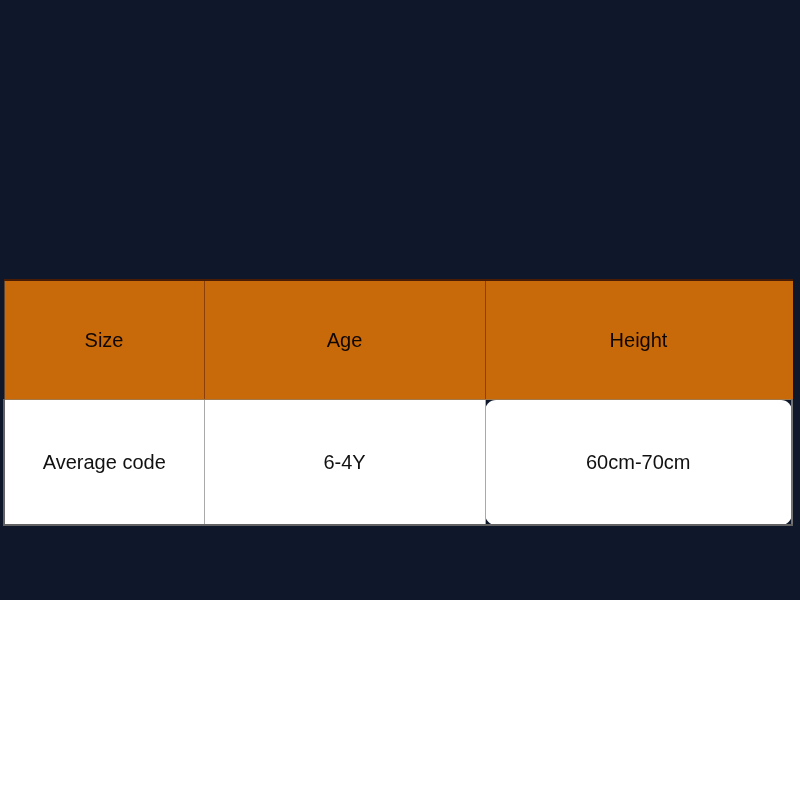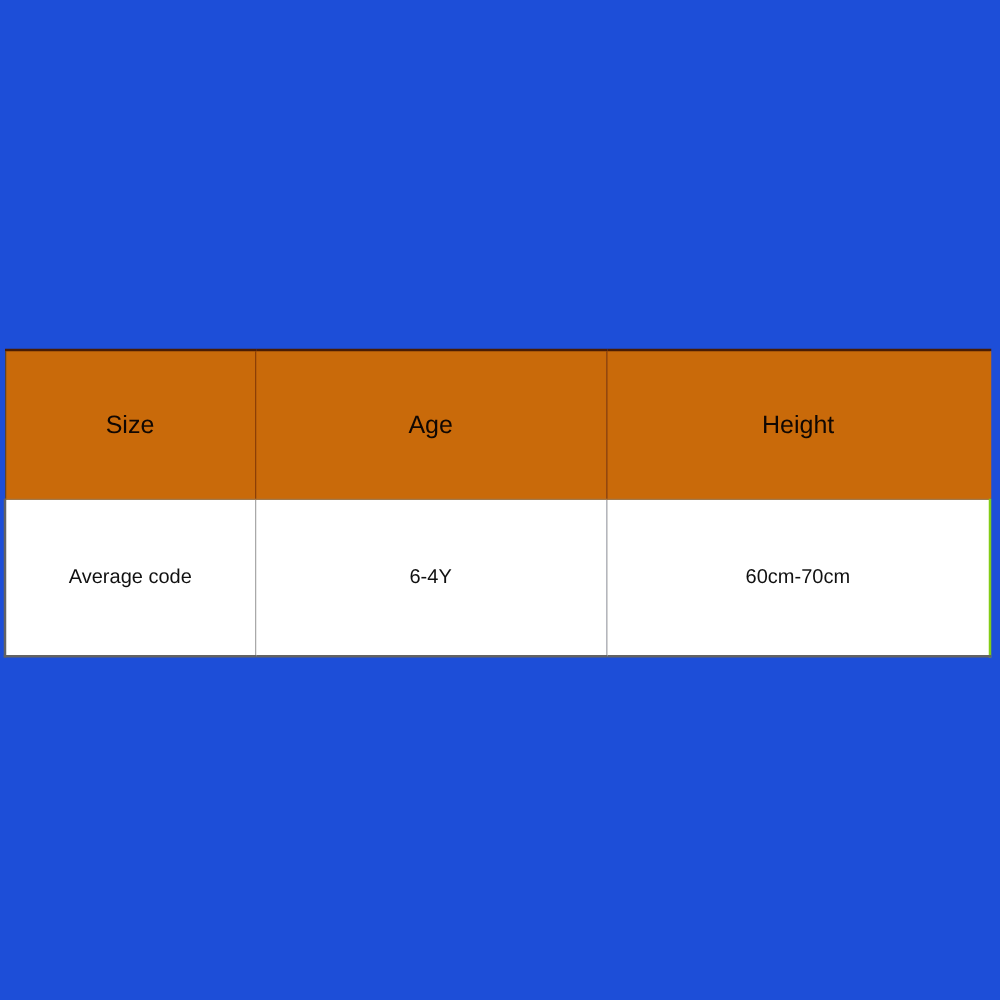--- a/index.html
+++ b/index.html
@@ -13,22 +13,22 @@
     width: 800px;
     height: 800px;
     overflow: hidden;
     font-family: "Liberation Sans", "DejaVu Sans", sans-serif;
     -webkit-font-smoothing: antialiased;
   }
 
   .canvas {
     position: relative;
     width: 800px;
-    height: 800px;
-    background: #1d4ed8;
+    height: 600px;
+    background: #0f172a;
   }
 
   
   .size-table {
     position: absolute;
     left: 3px;
     top: 279px;
     width: 790px;
     border-collapse: collapse;
     table-layout: fixed;
@@ -54,36 +54,37 @@
   }
 
   .size-table tr.header-row > th:last-child {
     border-right: 1px solid #c96a0a;
   }
 
   .size-table tr.data-row > td {
     height: 124px;
     background: #ffffff;
     color: #111111;
-    font-size: 16px;
+    font-size: 20px;
     font-weight: 400;
     text-align: center;
     vertical-align: middle;
     border-left: 1px solid #a9a9a9;
     border-right: 1px solid #a9a9a9;
     border-bottom: 2px solid #636363;
     padding: 0;
   }
 
   .size-table tr.data-row > td:first-child {
     border-left: 2px solid #636363;
   }
 
   .size-table tr.data-row > td:last-child {
-    border-right: 2px solid #84cc16;
+    border-right: 2px solid #737373;
+    border-radius: 11px;
   }
 
   .col-size   { width: 200px; }
   .col-age    { width: 281px; }
   .col-height { width: 307px; }
 
   .cell-text {
     display: block;
     line-height: 1;
   }

